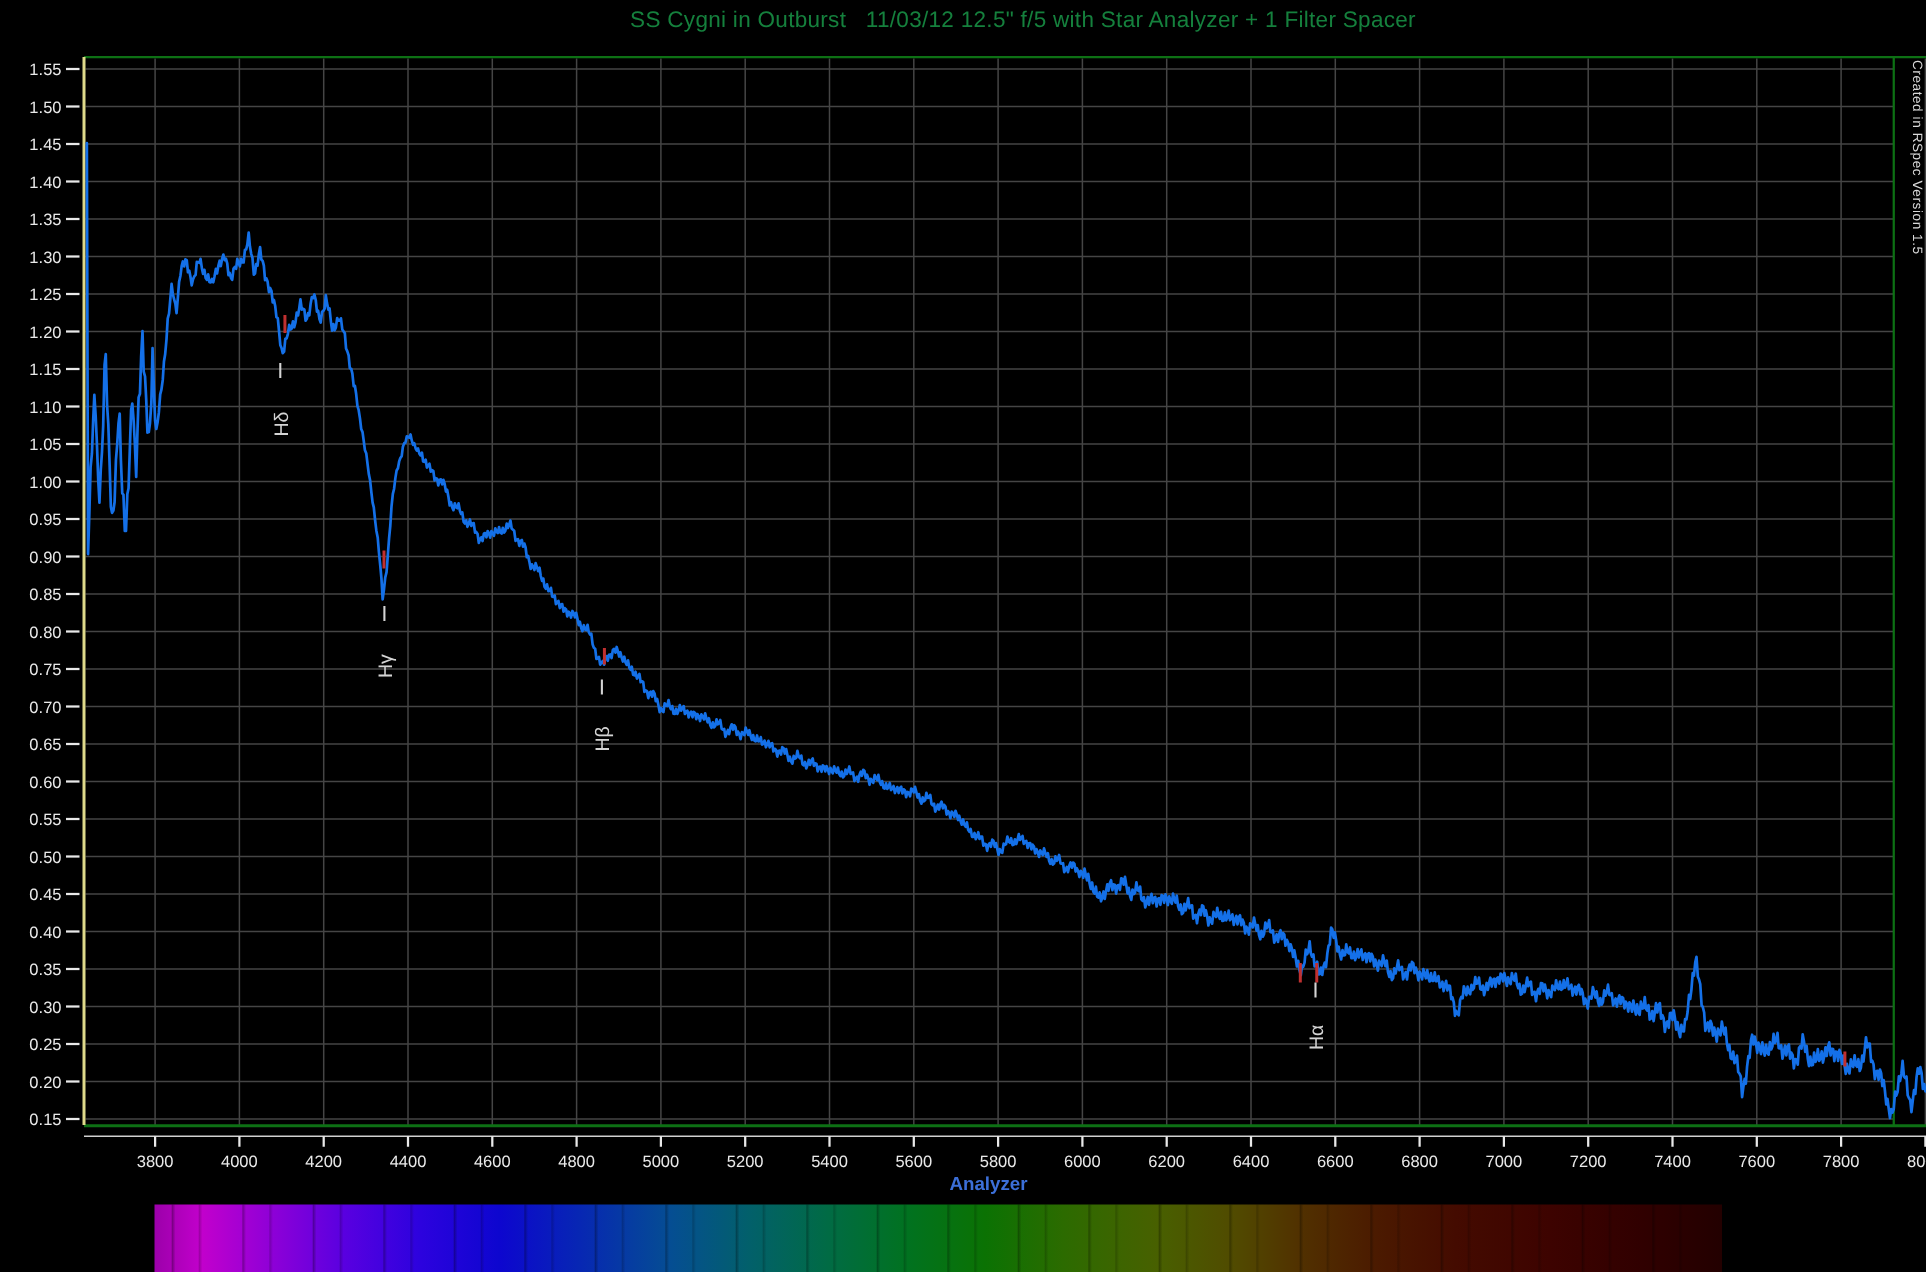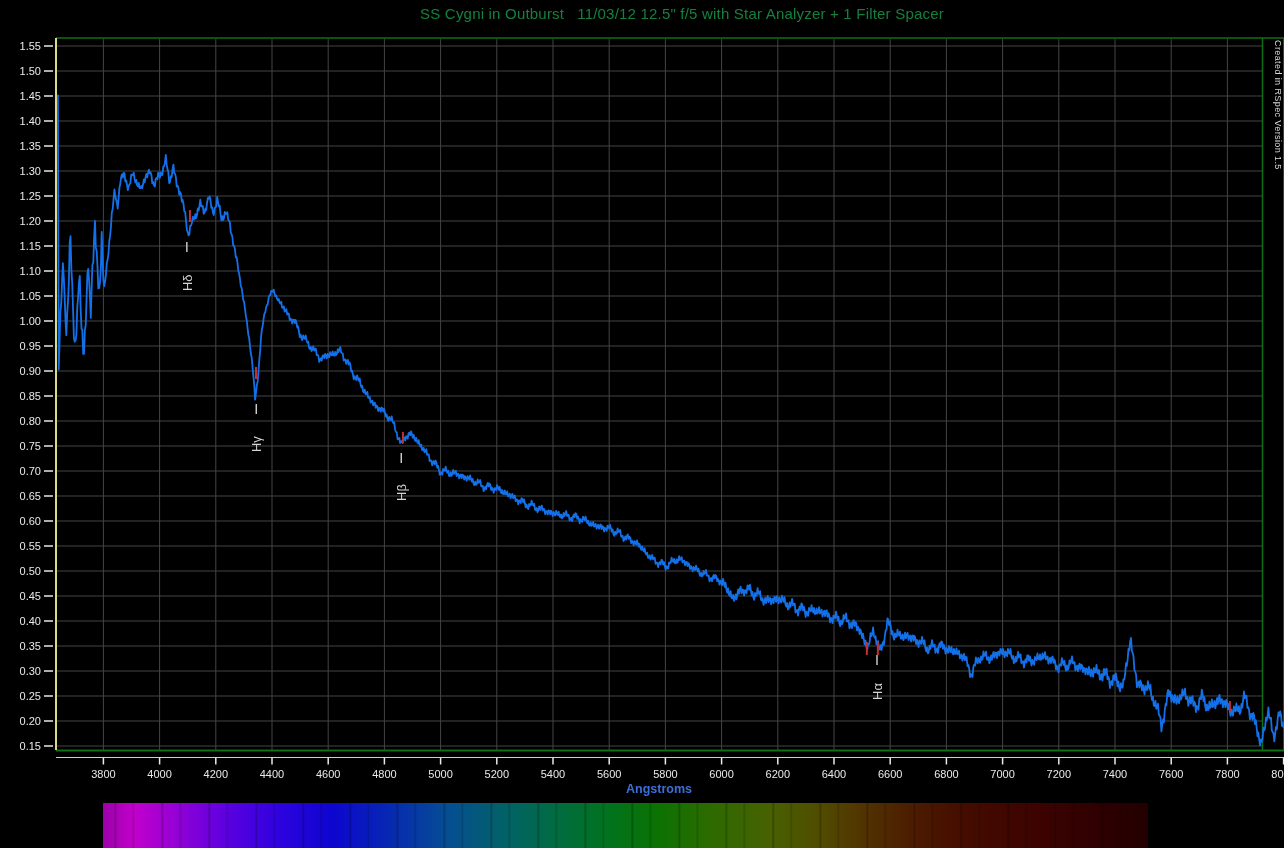--- a/index.html
+++ b/index.html
@@ -217,15 +217,15 @@
         <line x1="186.85700000000003" y1="242" x2="186.85700000000003" y2="252" stroke="#d4d4d4" stroke-width="1.4"></line>
         <text x="191.85700000000003" y="291" transform="rotate(-90 191.85700000000003 291)" fill="#d4d4d4" font-size="13" font-family="Liberation Sans, sans-serif">Hδ</text>
         <line x1="256.264" y1="404" x2="256.264" y2="414" stroke="#d4d4d4" stroke-width="1.4"></line>
         <text x="261.264" y="452" transform="rotate(-90 261.264 452)" fill="#d4d4d4" font-size="13" font-family="Liberation Sans, sans-serif">Hγ</text>
         <line x1="401.26" y1="453" x2="401.26" y2="463" stroke="#d4d4d4" stroke-width="1.4"></line>
         <text x="406.26" y="501" transform="rotate(-90 406.26 501)" fill="#d4d4d4" font-size="13" font-family="Liberation Sans, sans-serif">Hβ</text>
         <line x1="876.993" y1="655" x2="876.993" y2="665" stroke="#d4d4d4" stroke-width="1.4"></line>
         <text x="881.993" y="700" transform="rotate(-90 881.993 700)" fill="#d4d4d4" font-size="13" font-family="Liberation Sans, sans-serif">Hα</text>
       </g>
     </svg>
-  <div class="x-axis-title">Angstroms</div>
+  <div class="x-axis-title">Analyzer</div>
   <div id="colorbar" style="left: 103px; width: 1045px; top: 803px; height: 45px; background: linear-gradient(90deg, rgb(156, 0, 170) 0%, rgb(194, 0, 204) 3%, rgb(148, 0, 214) 7%, rgb(90, 0, 224) 12%, rgb(44, 2, 222) 17%, rgb(13, 6, 207) 22%, rgb(7, 38, 180) 27%, rgb(5, 78, 146) 33%, rgb(2, 96, 106) 38%, rgb(1, 107, 68) 43%, rgb(1, 114, 32) 48%, rgb(11, 114, 3) 53%, rgb(44, 107, 0) 58%, rgb(72, 96, 0) 64%, rgb(81, 74, 0) 69%, rgb(81, 49, 0) 73%, rgb(75, 26, 0) 78%, rgb(68, 11, 0) 83%, rgb(61, 3, 0) 89%, rgb(48, 0, 0) 95%, rgb(35, 0, 0) 100%);"></div>
 </div>
 
 </body></html>

